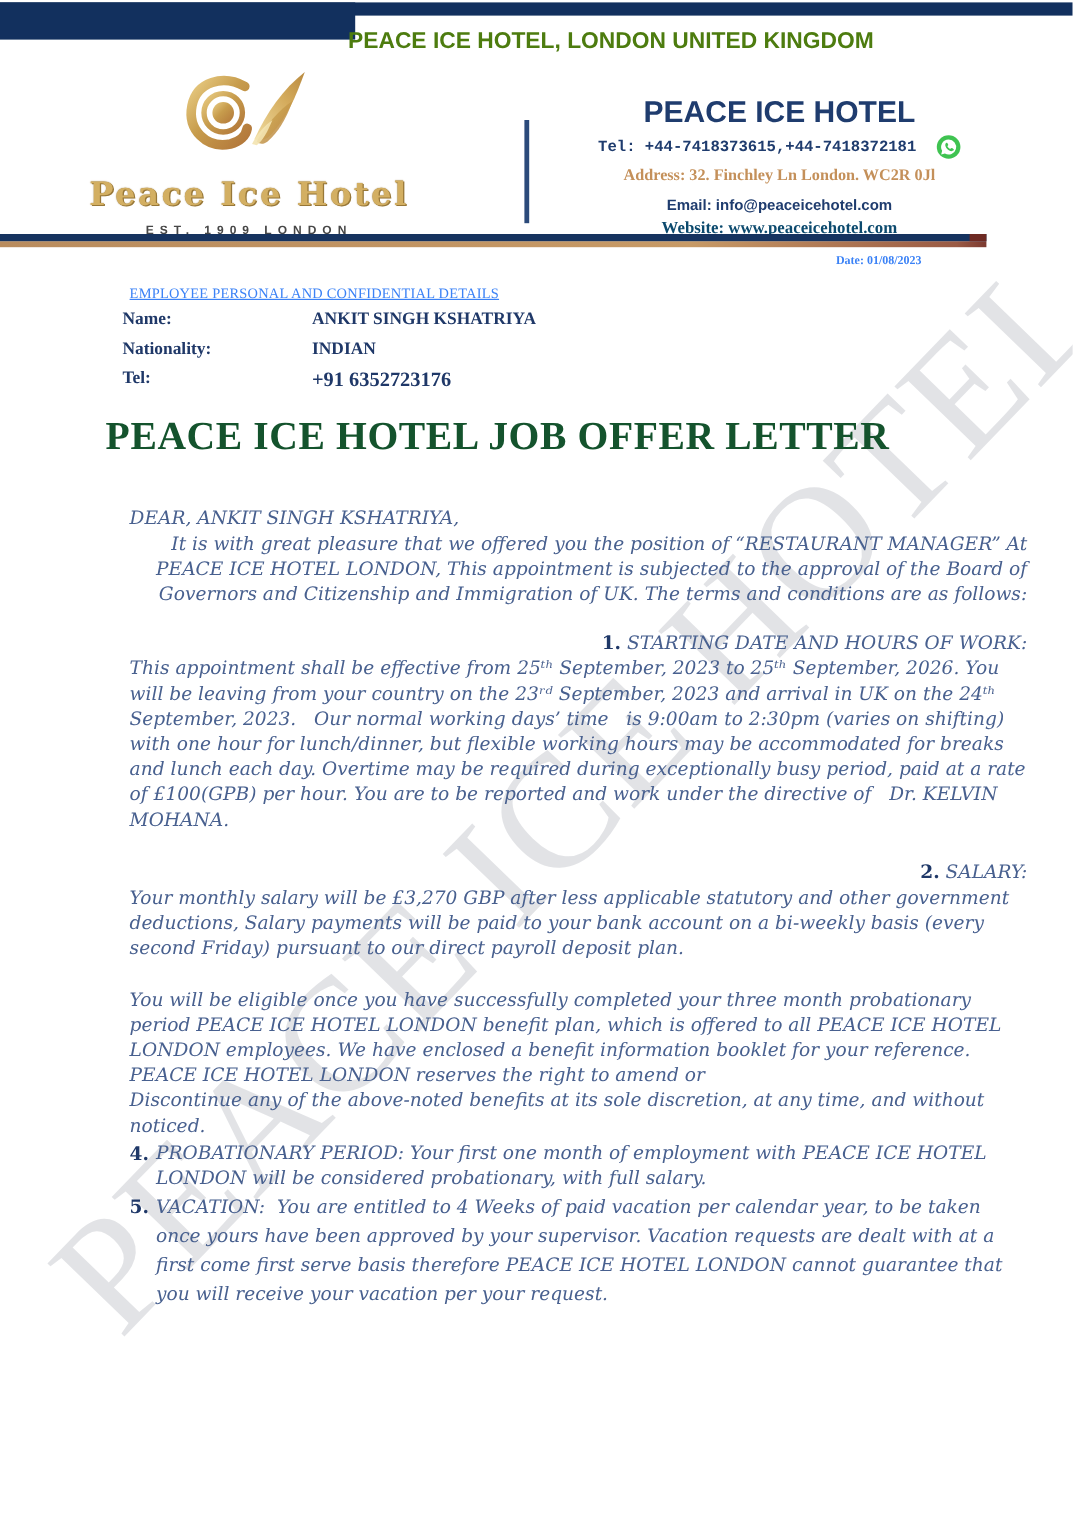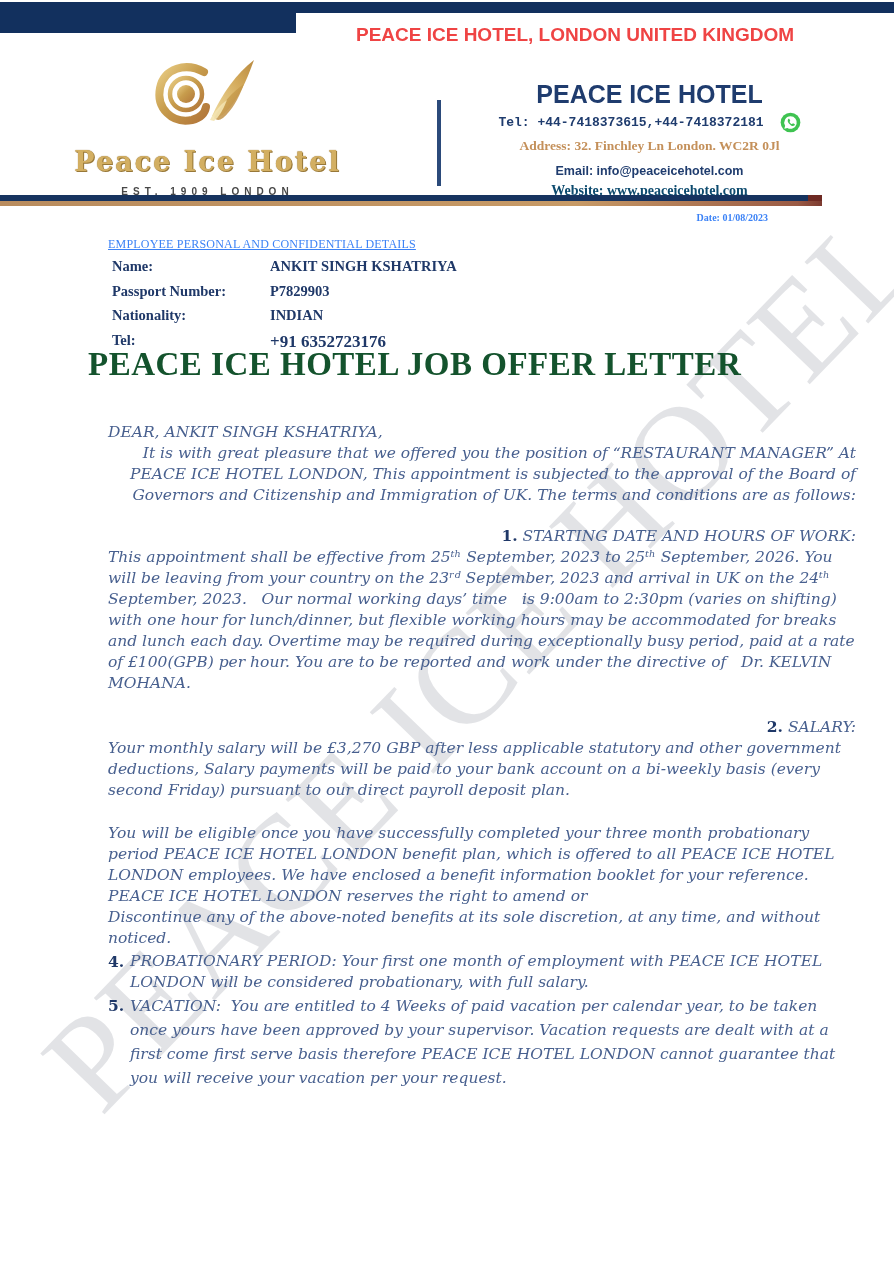--- a/index.html
+++ b/index.html
@@ -40,21 +40,21 @@
   }
   .logo-est {
     margin-top: 9px;
     font-family: "Liberation Sans", sans-serif;
     font-size: 10px; font-weight: bold; letter-spacing: 5px;
     color: #474747;
   }
   
   .vline { position: absolute; left: 437px; top: 100px; width: 4px; height: 86px; background: #2b4a7a; }
   
-  .org-block { position: absolute; top: 24px; left: 290px; width: 570px; text-align: center; color: #ef4444; }
+  .org-block { position: absolute; top: 24px; left: 290px; width: 570px; text-align: left; color: #4d7c0f; }
   .org-line { font-family: "Liberation Sans", sans-serif; font-size: 19px; font-weight: bold; }
   .group-line { font-family: "Liberation Sans", sans-serif; font-size: 13px; margin-top: 5px; }
   
   .contact-block { position: absolute; top: 80px; left: 462px; width: 375px; text-align: center; }
   .brand { font-family: "Liberation Sans", sans-serif; font-size: 25px; font-weight: bold; color: #1f3c6e; }
   .tel-row {
     margin-top: 3px;
     font-family: "Liberation Mono", monospace;
     font-size: 13px; font-weight: bold; color: #1f3c6e;
     display: flex; align-items: center; justify-content: center; gap: 16px;
@@ -68,21 +68,21 @@
   .rule-navy::after { content: ""; position: absolute; right: 0; top: 0; width: 14px; height: 6px; background: #6e2a23; }
   .rule-tan { height: 5px; background: linear-gradient(90deg, #b98c5e 0%, #c79a66 70%, #9a5a44 97%, #7c3a30 100%); }
   
   .date-label { position: absolute; top: 212px; right: 126px; font-size: 10px; font-weight: bold; color: #3b82f6; text-align: right; }
   
   .emp-title {
     position: absolute; top: 237px; left: 108px;
     font-size: 12px; font-weight: normal; color: #3b82f6;
     text-decoration: underline; letter-spacing: 0.2px;
   }
-  .emp-table { position: absolute; top: 258px; left: 112px; }
+  .emp-table { position: absolute; top: 258px; left: 102px; }
   .detail-row { display: flex; margin-bottom: 7.5px; color: #1f3868; }
   .detail-label { width: 158px; font-size: 14.5px; font-weight: bold; }
   .detail-value { font-size: 14.5px; font-weight: bold; }
   .detail-value.lg { font-size: 17px; }
   
   .doc-title {
     position: absolute; top: 346px; left: 88px;
     font-family: "Liberation Serif", serif;
     font-size: 33px; font-weight: bold; color: #14532d;
     white-space: nowrap; letter-spacing: 0.5px;
@@ -173,24 +173,20 @@
 
     <div class="date-label">Date: 01/08/2023</div>
 
     <div class="emp-title">EMPLOYEE PERSONAL AND CONFIDENTIAL DETAILS</div>
     <div class="emp-table">
       <div class="detail-row">
         <span class="detail-label">Name:</span>
         <span class="detail-value">ANKIT SINGH KSHATRIYA</span>
       </div>
       <div class="detail-row">
-        <span class="detail-label">Passport Number:</span>
-        <span class="detail-value">P7829903</span>
-      </div>
-      <div class="detail-row">
         <span class="detail-label">Nationality:</span>
         <span class="detail-value">INDIAN</span>
       </div>
       <div class="detail-row">
         <span class="detail-label">Tel:</span>
         <span class="detail-value lg">+91 6352723176</span>
       </div>
     </div>
 
     <div class="doc-title">PEACE ICE HOTEL JOB OFFER LETTER</div>

